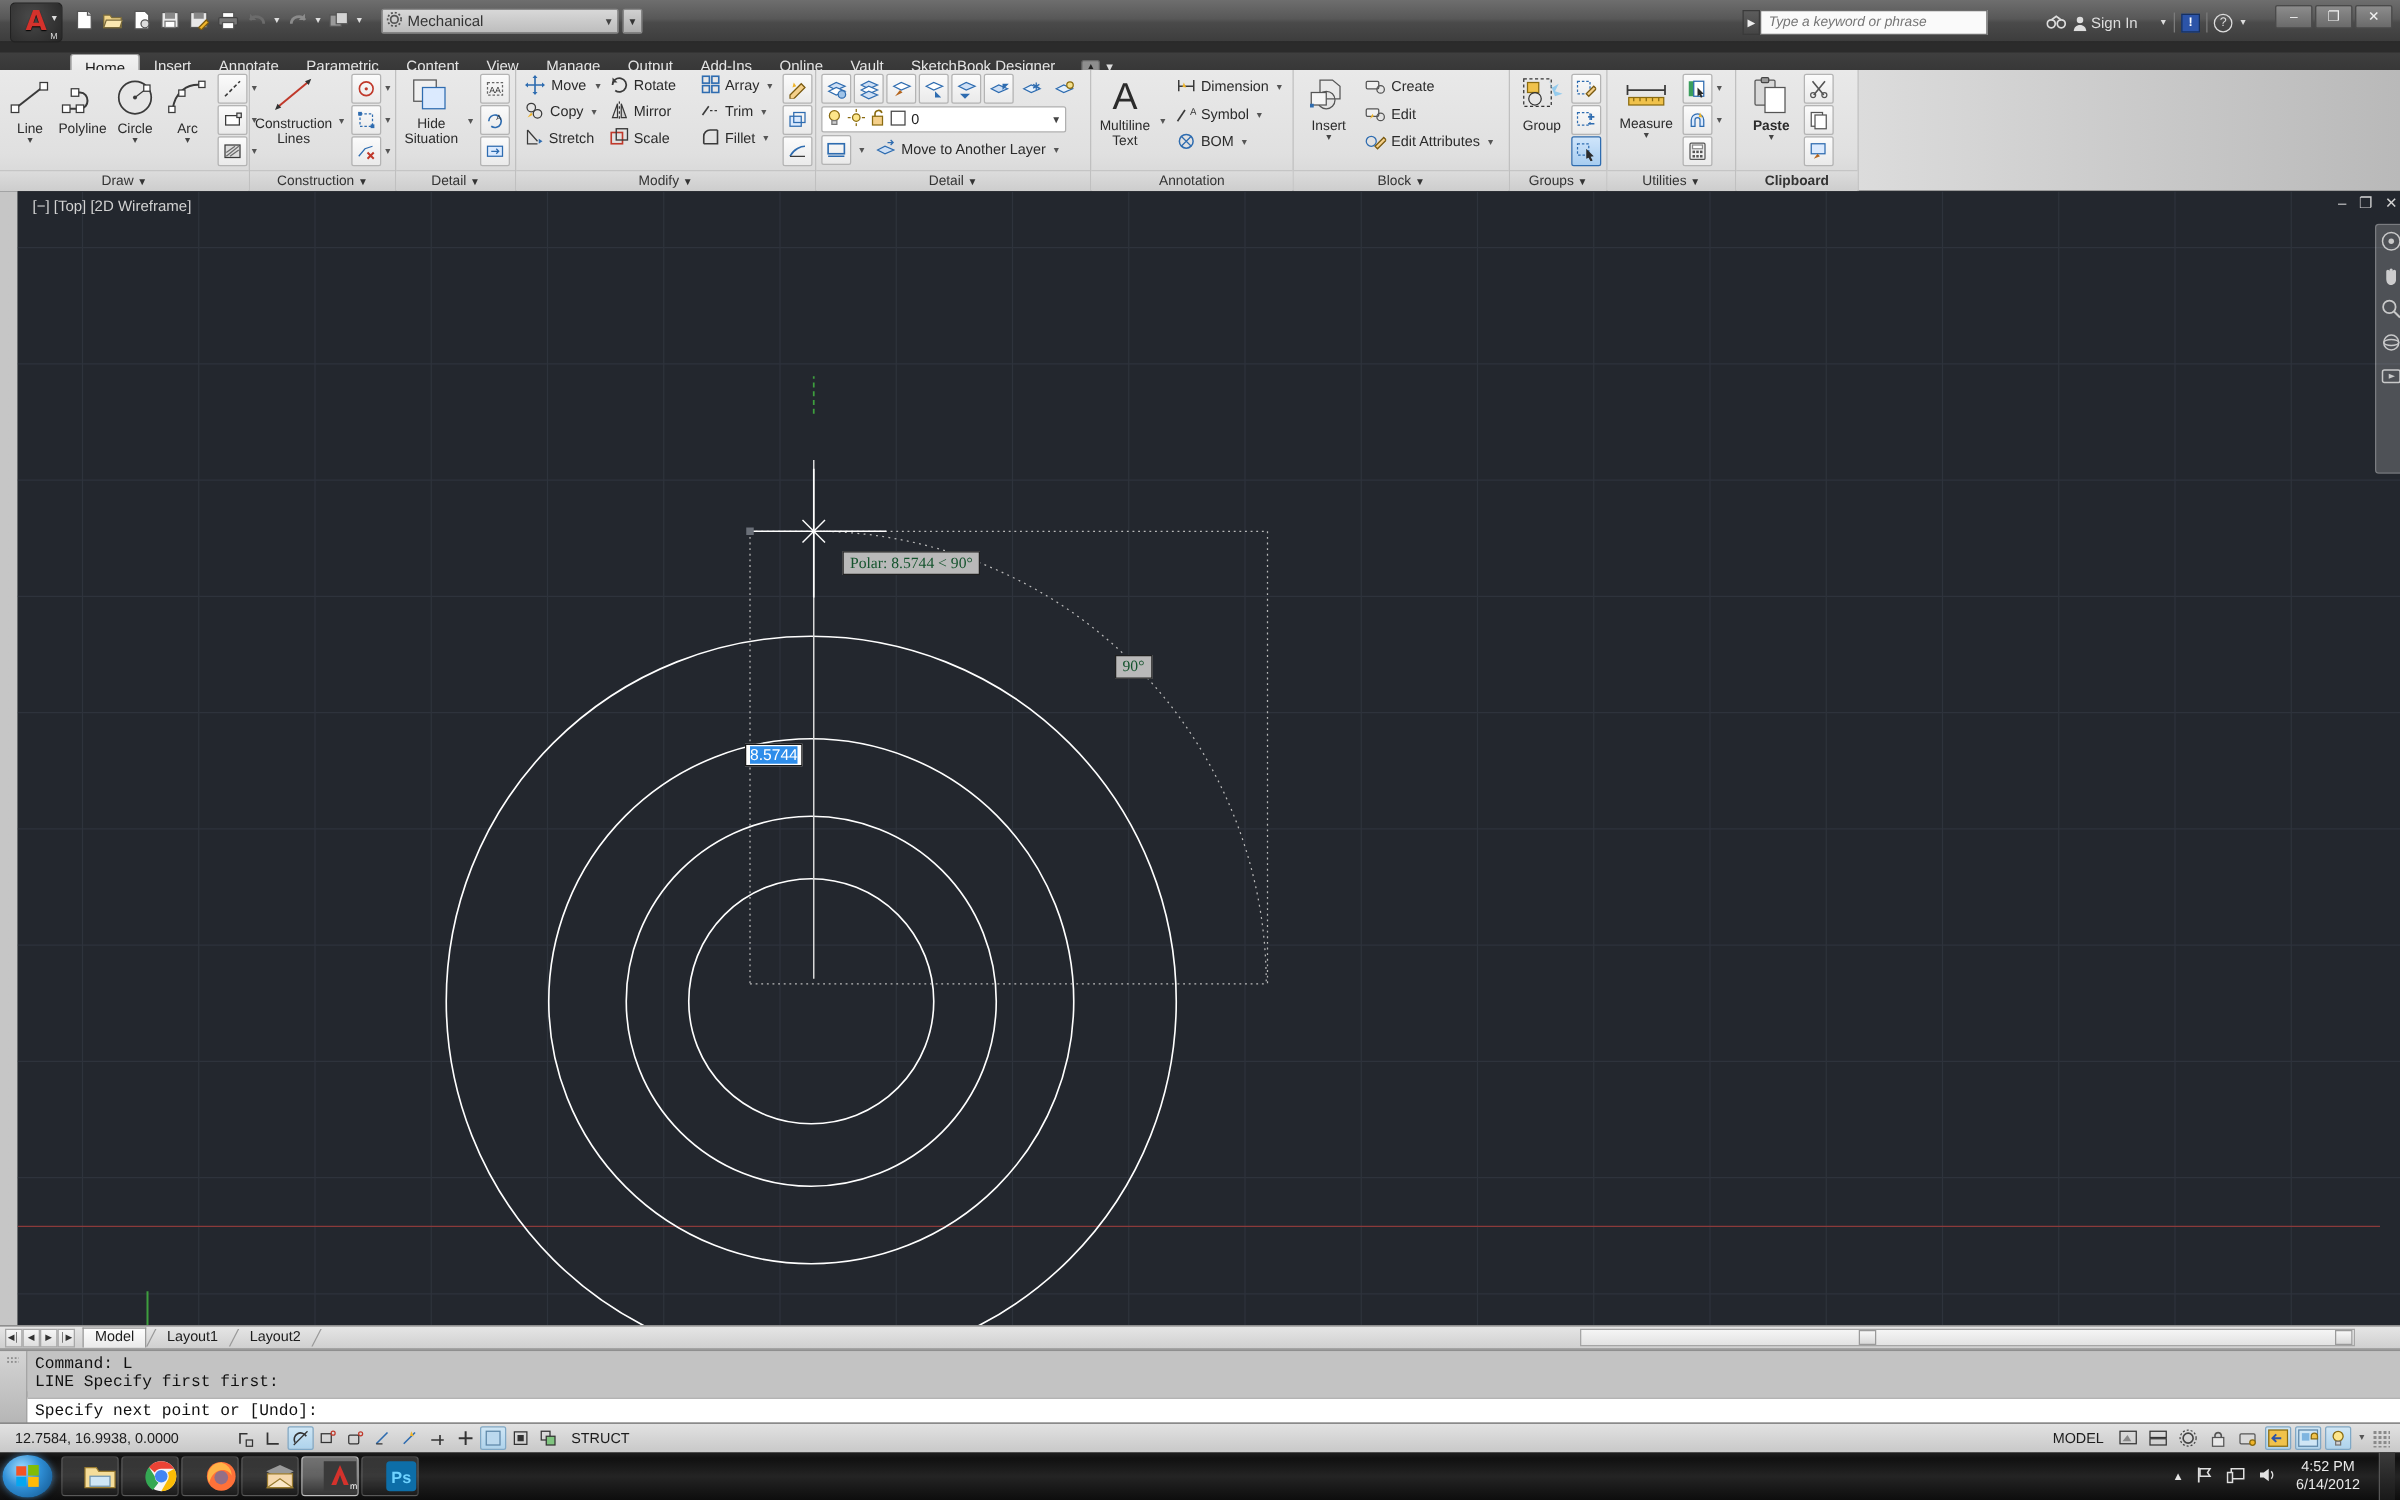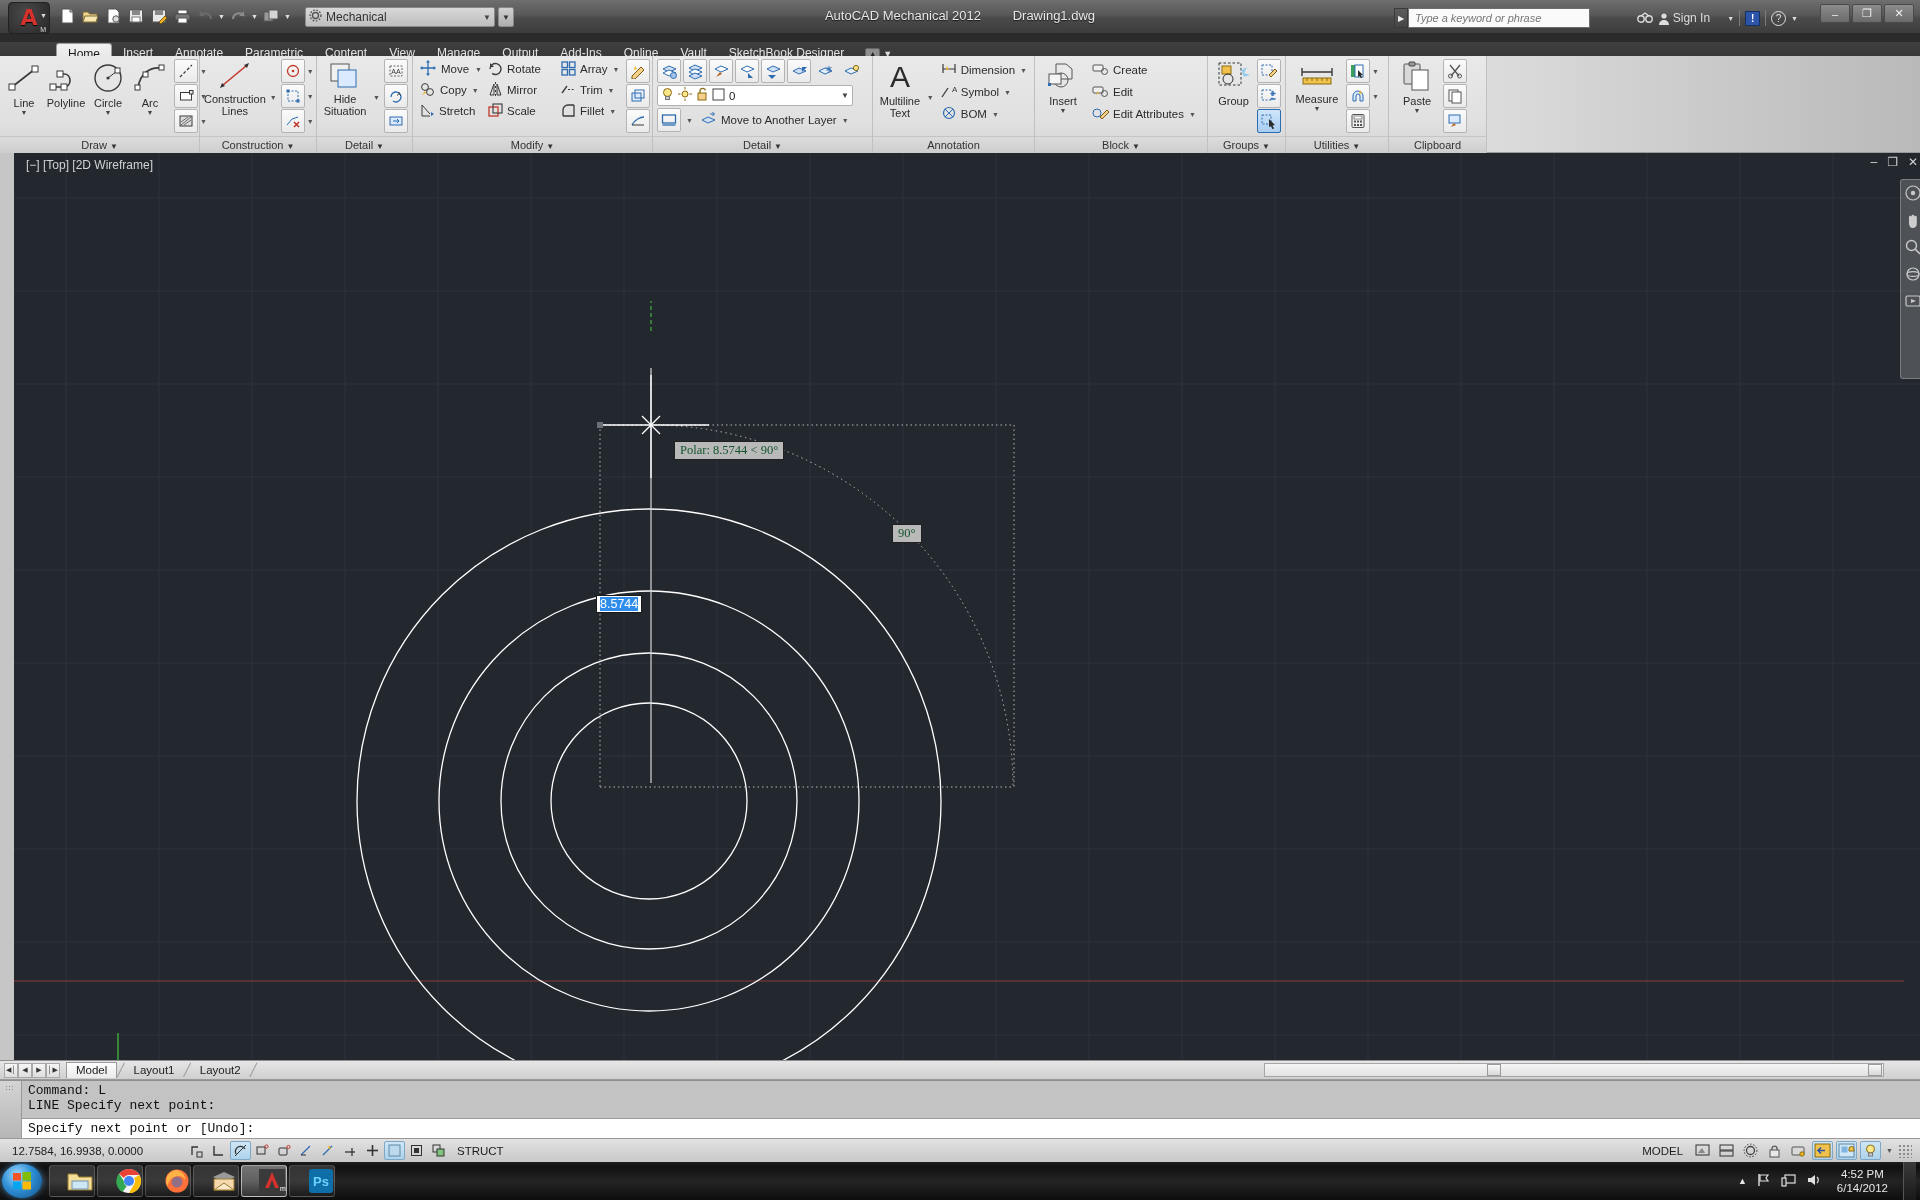--- a/index.html
+++ b/index.html
@@ -393,24 +393,20 @@
         <svg width="13" height="13" viewBox="0 0 13 13">
             <circle cx="6.5" cy="6.5" r="3" fill="none" stroke="#555" stroke-width="1.4"></circle>
             <circle cx="6.5" cy="6.5" r="5.4" fill="none" stroke="#555" stroke-width="1.4" stroke-dasharray="1.6 1.6"></circle>
           </svg>
       </span>
       <span>Mechanical</span>
       <span class="dd">▼</span>
     </div>
     <div class="ws-caret2">▼</div>
 
-    <div class="title-center">
-      <span>AutoCAD Mechanical 2012</span>
-      <span>Drawing1.dwg</span>
-    </div>
 
     <div class="search-arrow">▶</div>
     <div class="searchbox">
       <input type="text" placeholder="Type a keyword or phrase" style="">
     </div>
 
     <div class="right-tools">
       <span class="item">
         <svg width="16" height="13" viewBox="0 0 16 13">
             <circle cx="4" cy="7" r="3.2" fill="none" stroke="#ddd" stroke-width="1.4"></circle>
@@ -1036,21 +1032,21 @@
                 </g>
               </svg>
           </div>
         </div>
       </div>
       <div class="panel-title">
         <span>Utilities</span><span class="pc">▼</span>
       </div>
     </div>
 
-    <div class="panel" style="width:98px;">
+    <div class="panel" style="width:98px;font-weight:bold;">
       <div class="panel-body">
         <div class="big-btn" style="width:48px;">
           <span class="ico">
             <svg width="34" height="32" viewBox="0 0 34 32">
                 <rect x="4" y="3" width="16" height="20" rx="1" fill="#d9d9d9" stroke="#555"></rect>
                 <rect x="9" y="1" width="6" height="4" rx="1" fill="#9a9a9a" stroke="#444"></rect>
                 <rect x="12" y="9" width="16" height="20" fill="#fff" stroke="#555"></rect>
               </svg>
           </span>
           <span class="lbl">Paste</span>
@@ -1240,21 +1236,21 @@
     </div>
   </div>
 
   <div class="cmdarea">
     <div class="cmd-grip">
         <div class="dots"></div>
       </div>
     <div class="cmd-lines">
       <div class="cmd-hist">
         <div>Command: L</div>
-        <div>LINE Specify next point:</div>
+        <div>LINE Specify first first:</div>
       </div>
       <div class="cmd-input">Specify next point or [Undo]:</div>
     </div>
   </div>
 
   <div class="statusbar">
     <div class="coords">12.7584, 16.9938, 0.0000</div>
     <div class="sb-toggles">
       <div class="sb-tg">
         <svg width="15" height="15" viewBox="0 0 15 15">

